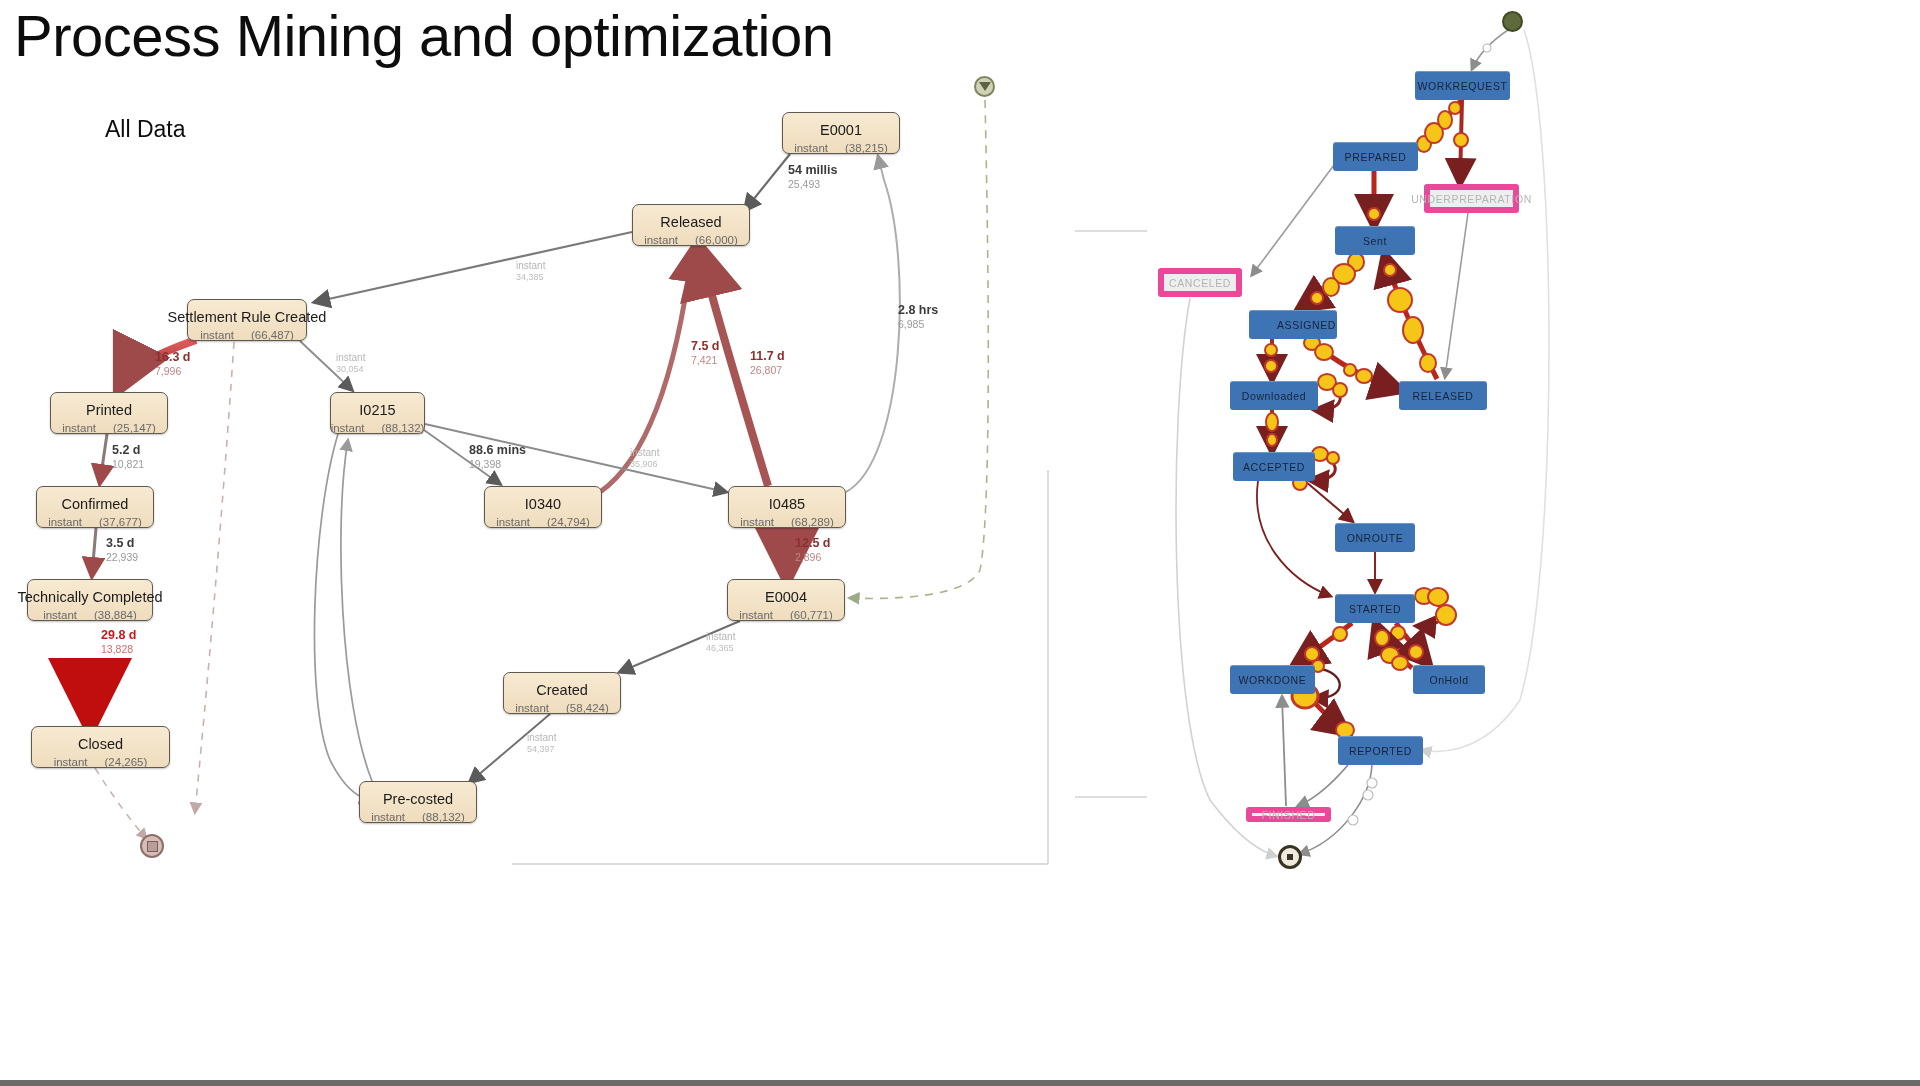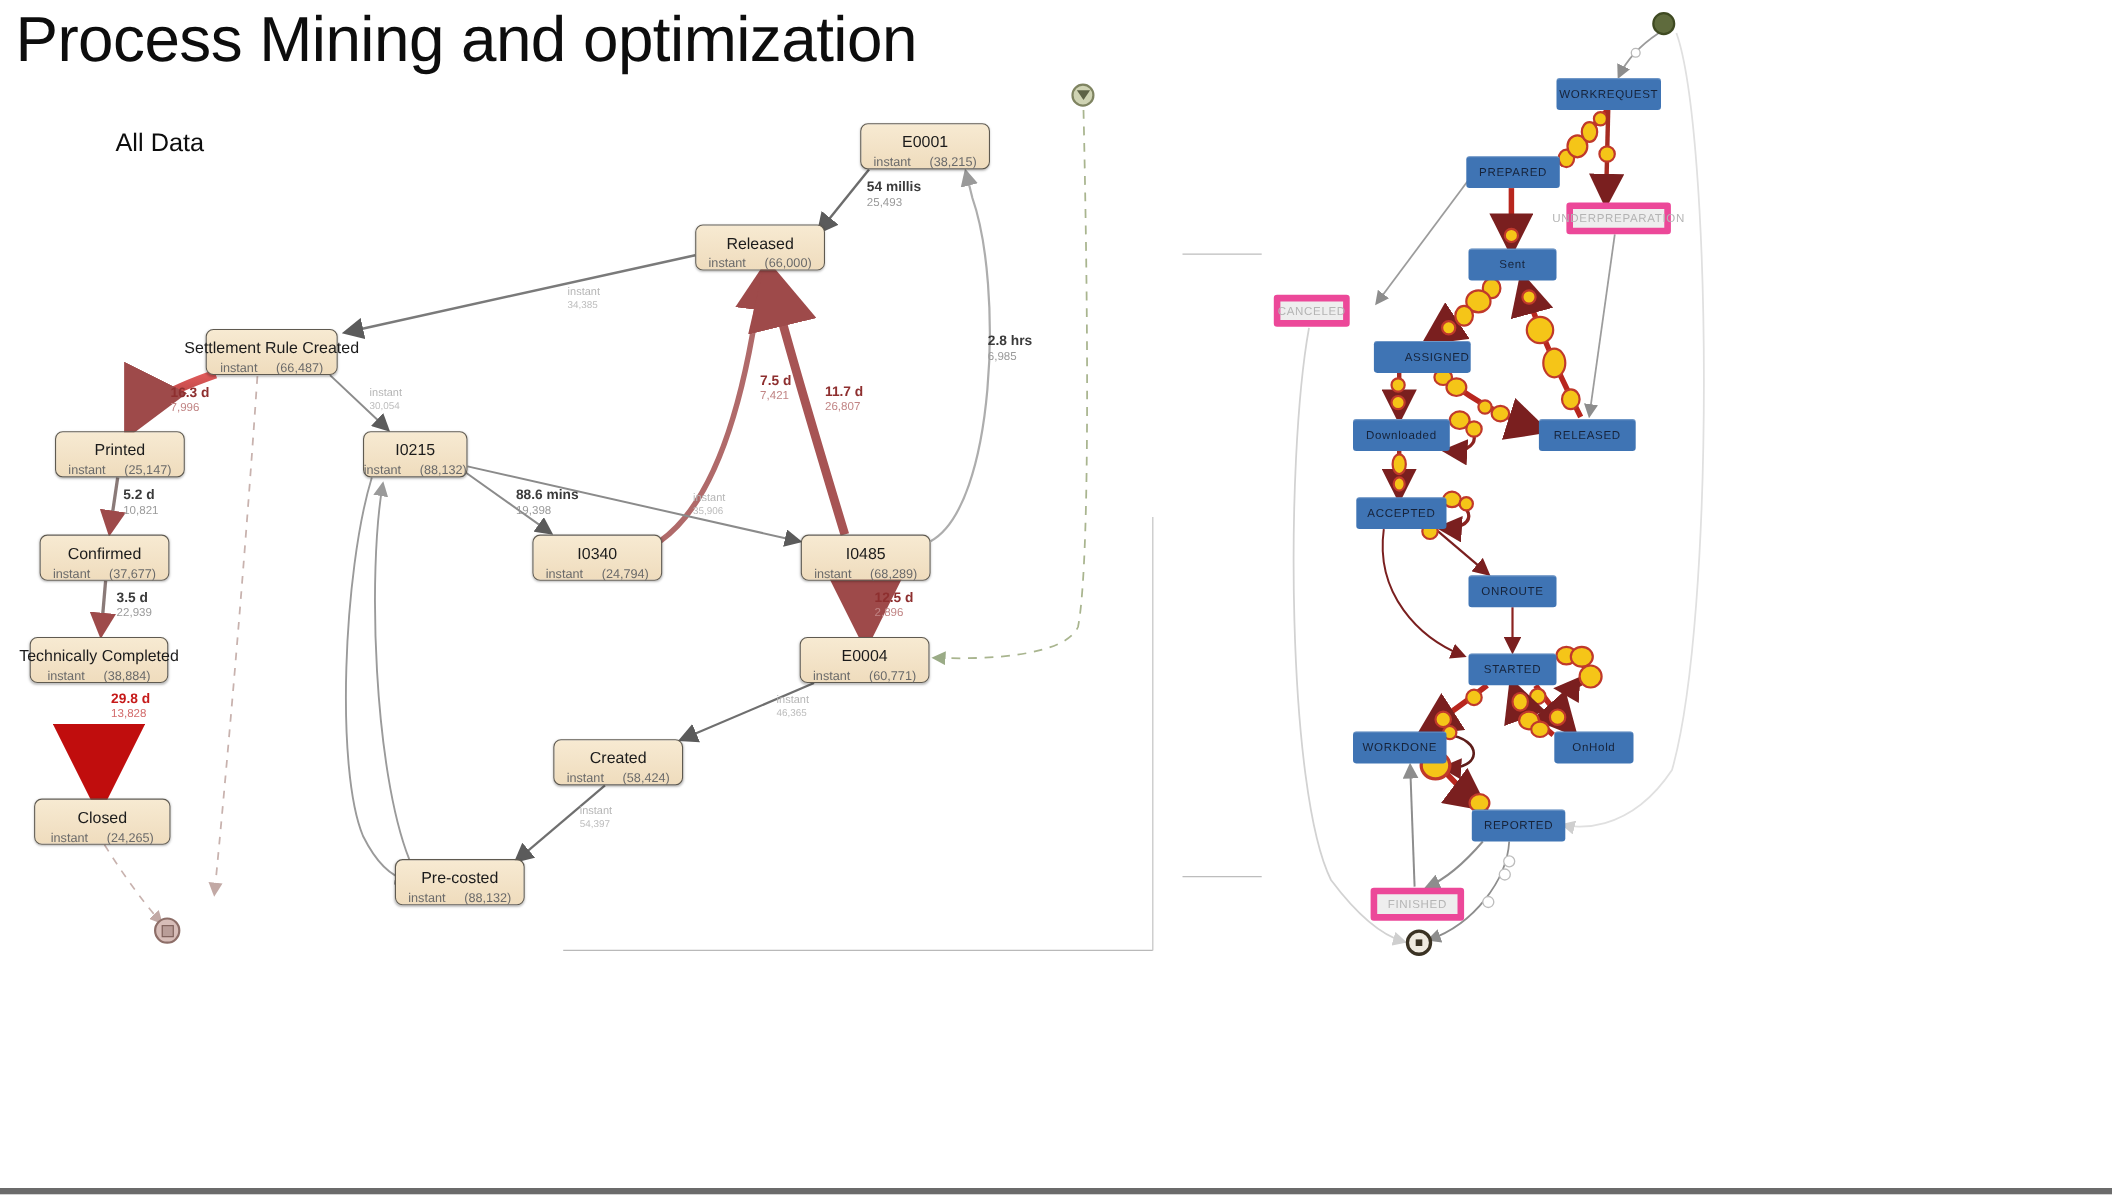--- a/index.html
+++ b/index.html
@@ -363,21 +363,21 @@
         <span>(60,771)</span>
       </div>
     </div>
     <div class="pm-node" style="left: 503px; top: 672px; width: 118px; height: 42px;">
       <div class="nm">Created</div>
       <div class="sub">
         <span>instant</span>
         <span>(58,424)</span>
       </div>
     </div>
-    <div class="pm-node" style="left: 31px; top: 726px; width: 124px; height: 42px;">
+    <div class="pm-node" style="left: 31px; top: 726px; width: 139px; height: 42px;">
       <div class="nm">Closed</div>
       <div class="sub">
         <span>instant</span>
         <span>(24,265)</span>
       </div>
     </div>
     <div class="pm-node" style="left: 359px; top: 781px; width: 118px; height: 42px;">
       <div class="nm">Pre-costed</div>
       <div class="sub">
         <span>instant</span>
@@ -455,21 +455,21 @@
     </div>
     <div class="bp-node active" style="left: 1333px; top: 142px; width: 85px; height: 29px;">
       <span>PREPARED</span>
     </div>
     <div class="bp-node inactive" style="left: 1424px; top: 184px; width: 95px; height: 29px;">
       <span>UNDERPREPARATION</span>
     </div>
     <div class="bp-node active" style="left: 1335px; top: 226px; width: 80px; height: 29px;">
       <span>Sent</span>
     </div>
-    <div class="bp-node inactive" style="left: 1158px; top: 268px; width: 69px; height: 29px;">
+    <div class="bp-node inactive" style="left: 1158px; top: 268px; width: 84px; height: 29px;">
       <span>CANCELED</span>
     </div>
     <div class="bp-node active" style="left: 1249px; top: 310px; width: 88px; height: 29px; padding-left: 27px;">
       <span>ASSIGNED</span>
     </div>
     <div class="bp-node active" style="left: 1230px; top: 381px; width: 88px; height: 29px;">
       <span>Downloaded</span>
     </div>
     <div class="bp-node active" style="left: 1399px; top: 381px; width: 88px; height: 29px;">
       <span>RELEASED</span>
@@ -485,21 +485,21 @@
     </div>
     <div class="bp-node active" style="left: 1230px; top: 665px; width: 85px; height: 29px;">
       <span>WORKDONE</span>
     </div>
     <div class="bp-node active" style="left: 1413px; top: 665px; width: 72px; height: 29px;">
       <span>OnHold</span>
     </div>
     <div class="bp-node active" style="left: 1338px; top: 736px; width: 85px; height: 29px;">
       <span>REPORTED</span>
     </div>
-    <div class="bp-node inactive" style="left: 1246px; top: 807px; width: 85px; height: 30px;">
+    <div class="bp-node inactive" style="left: 1246px; top: 807px; width: 85px; height: 15px;">
       <span>FINISHED</span>
     </div>
   </div>
 
 <div class="marker m-start" style="left:974px;top:76px;"></div>
 <div class="marker m-end" style="left:140px;top:834px;"></div>
 <div class="bp-start" style="left:1502px;top:11px;"></div>
 <div class="bp-end" style="left:1278px;top:845px;"></div>
 
 <div class="bottom-bar"></div>

